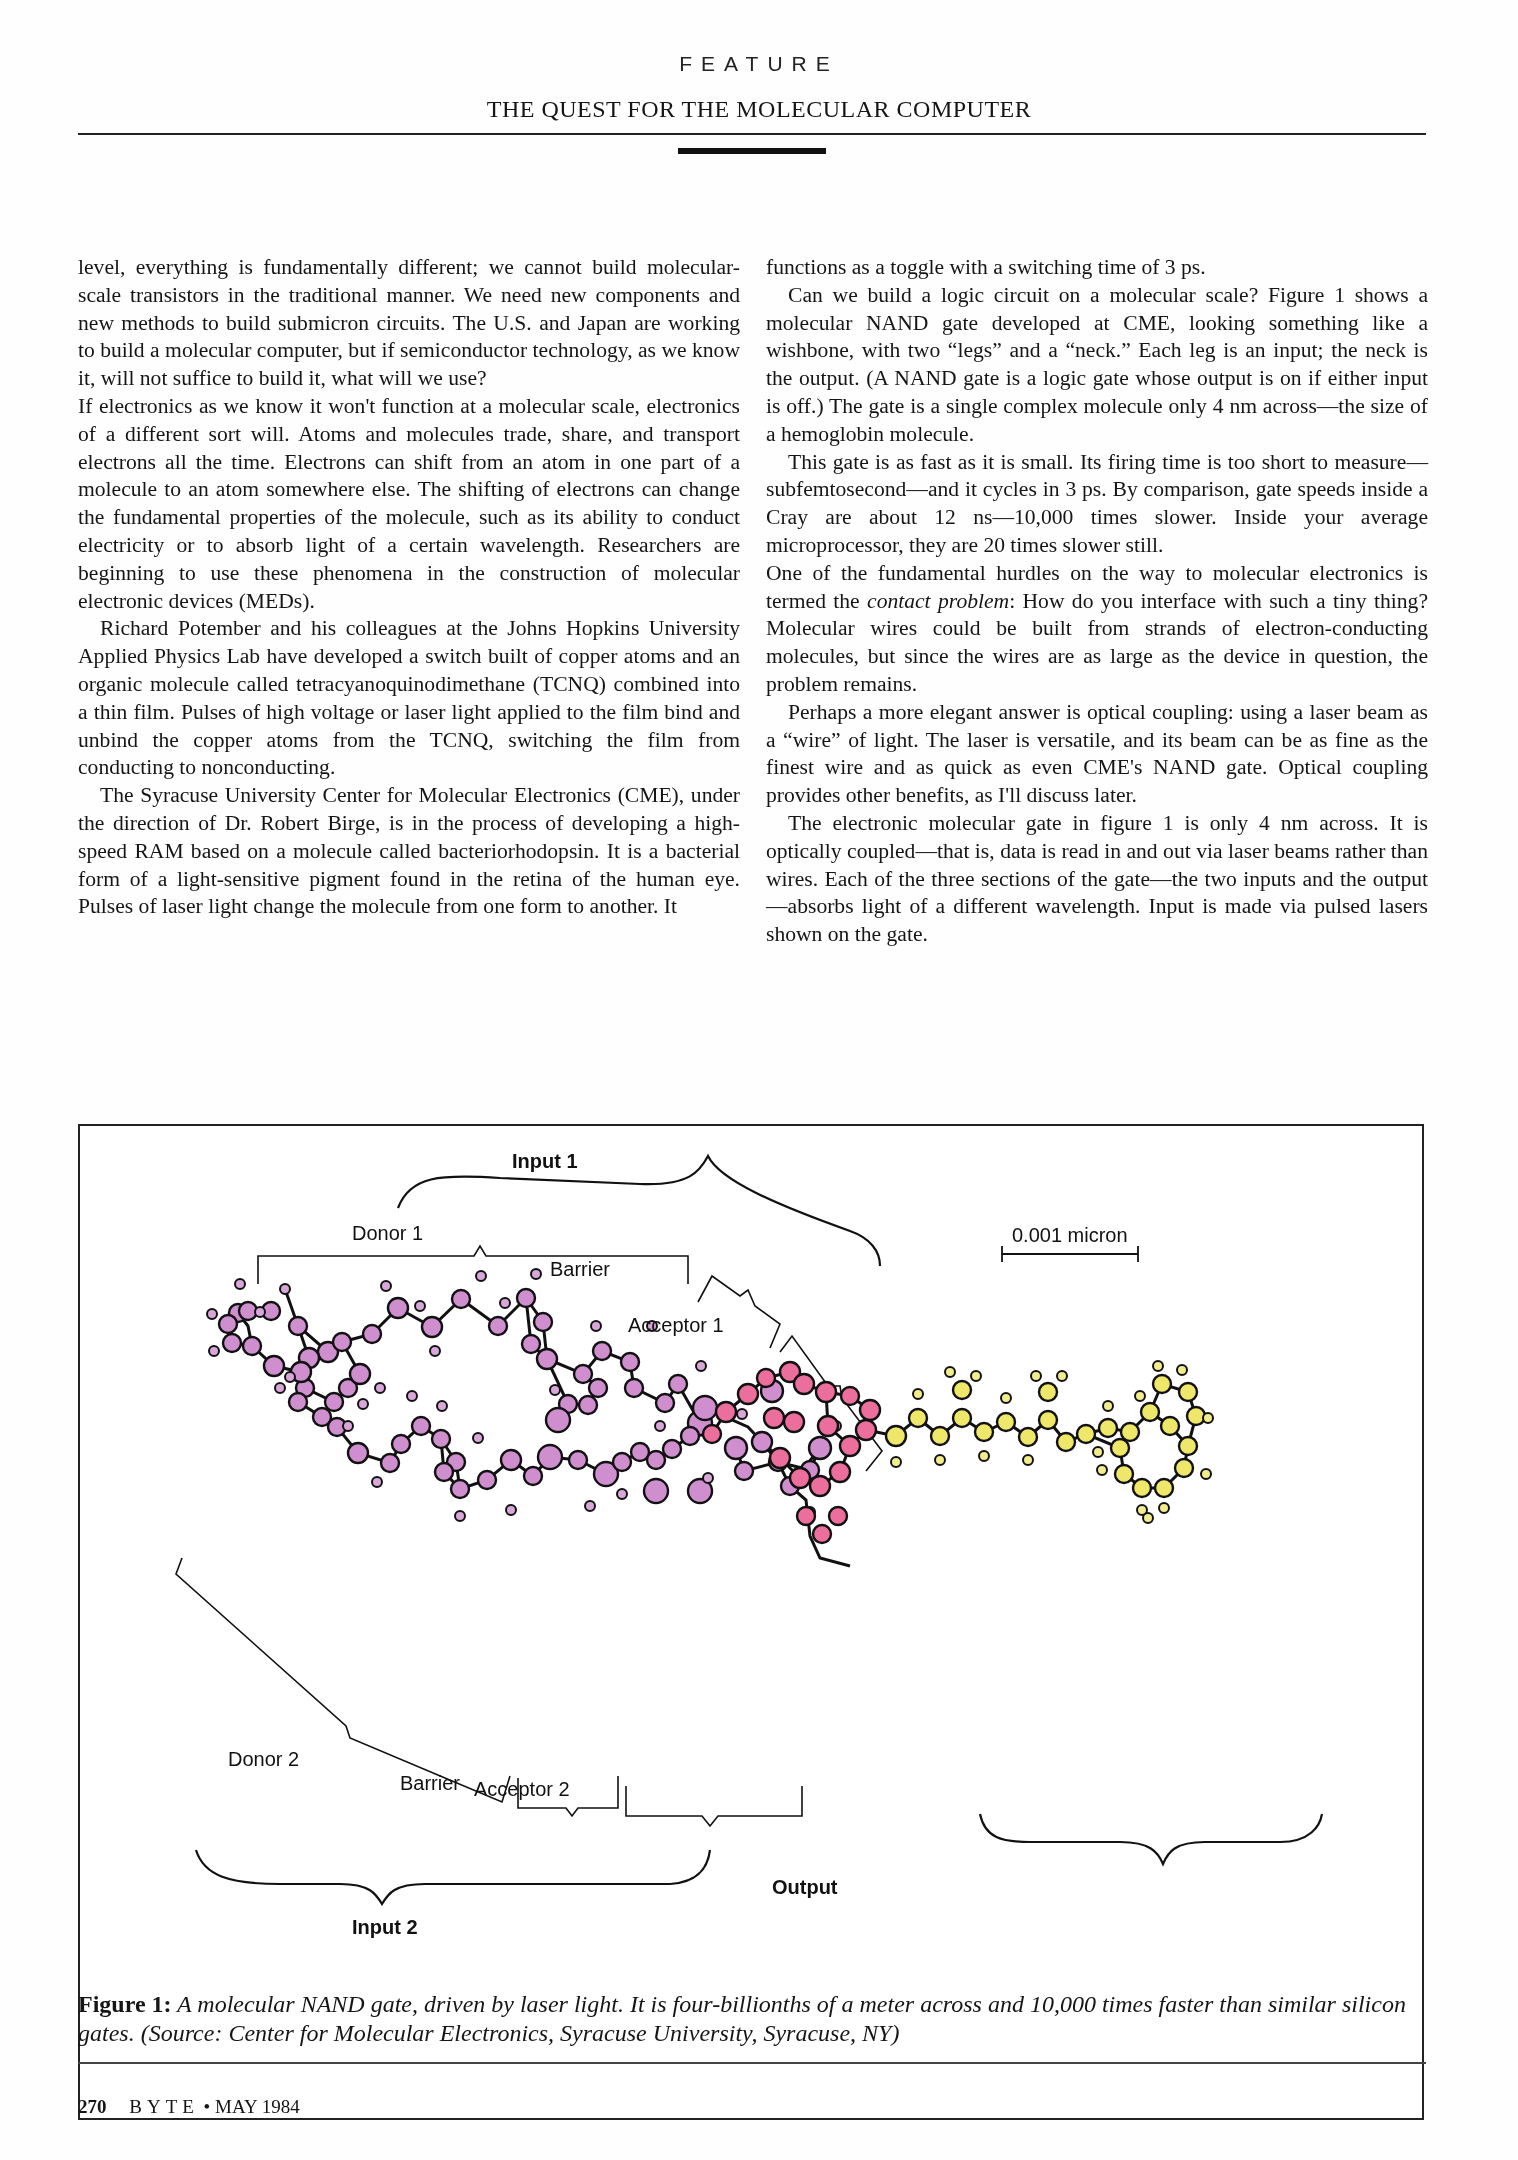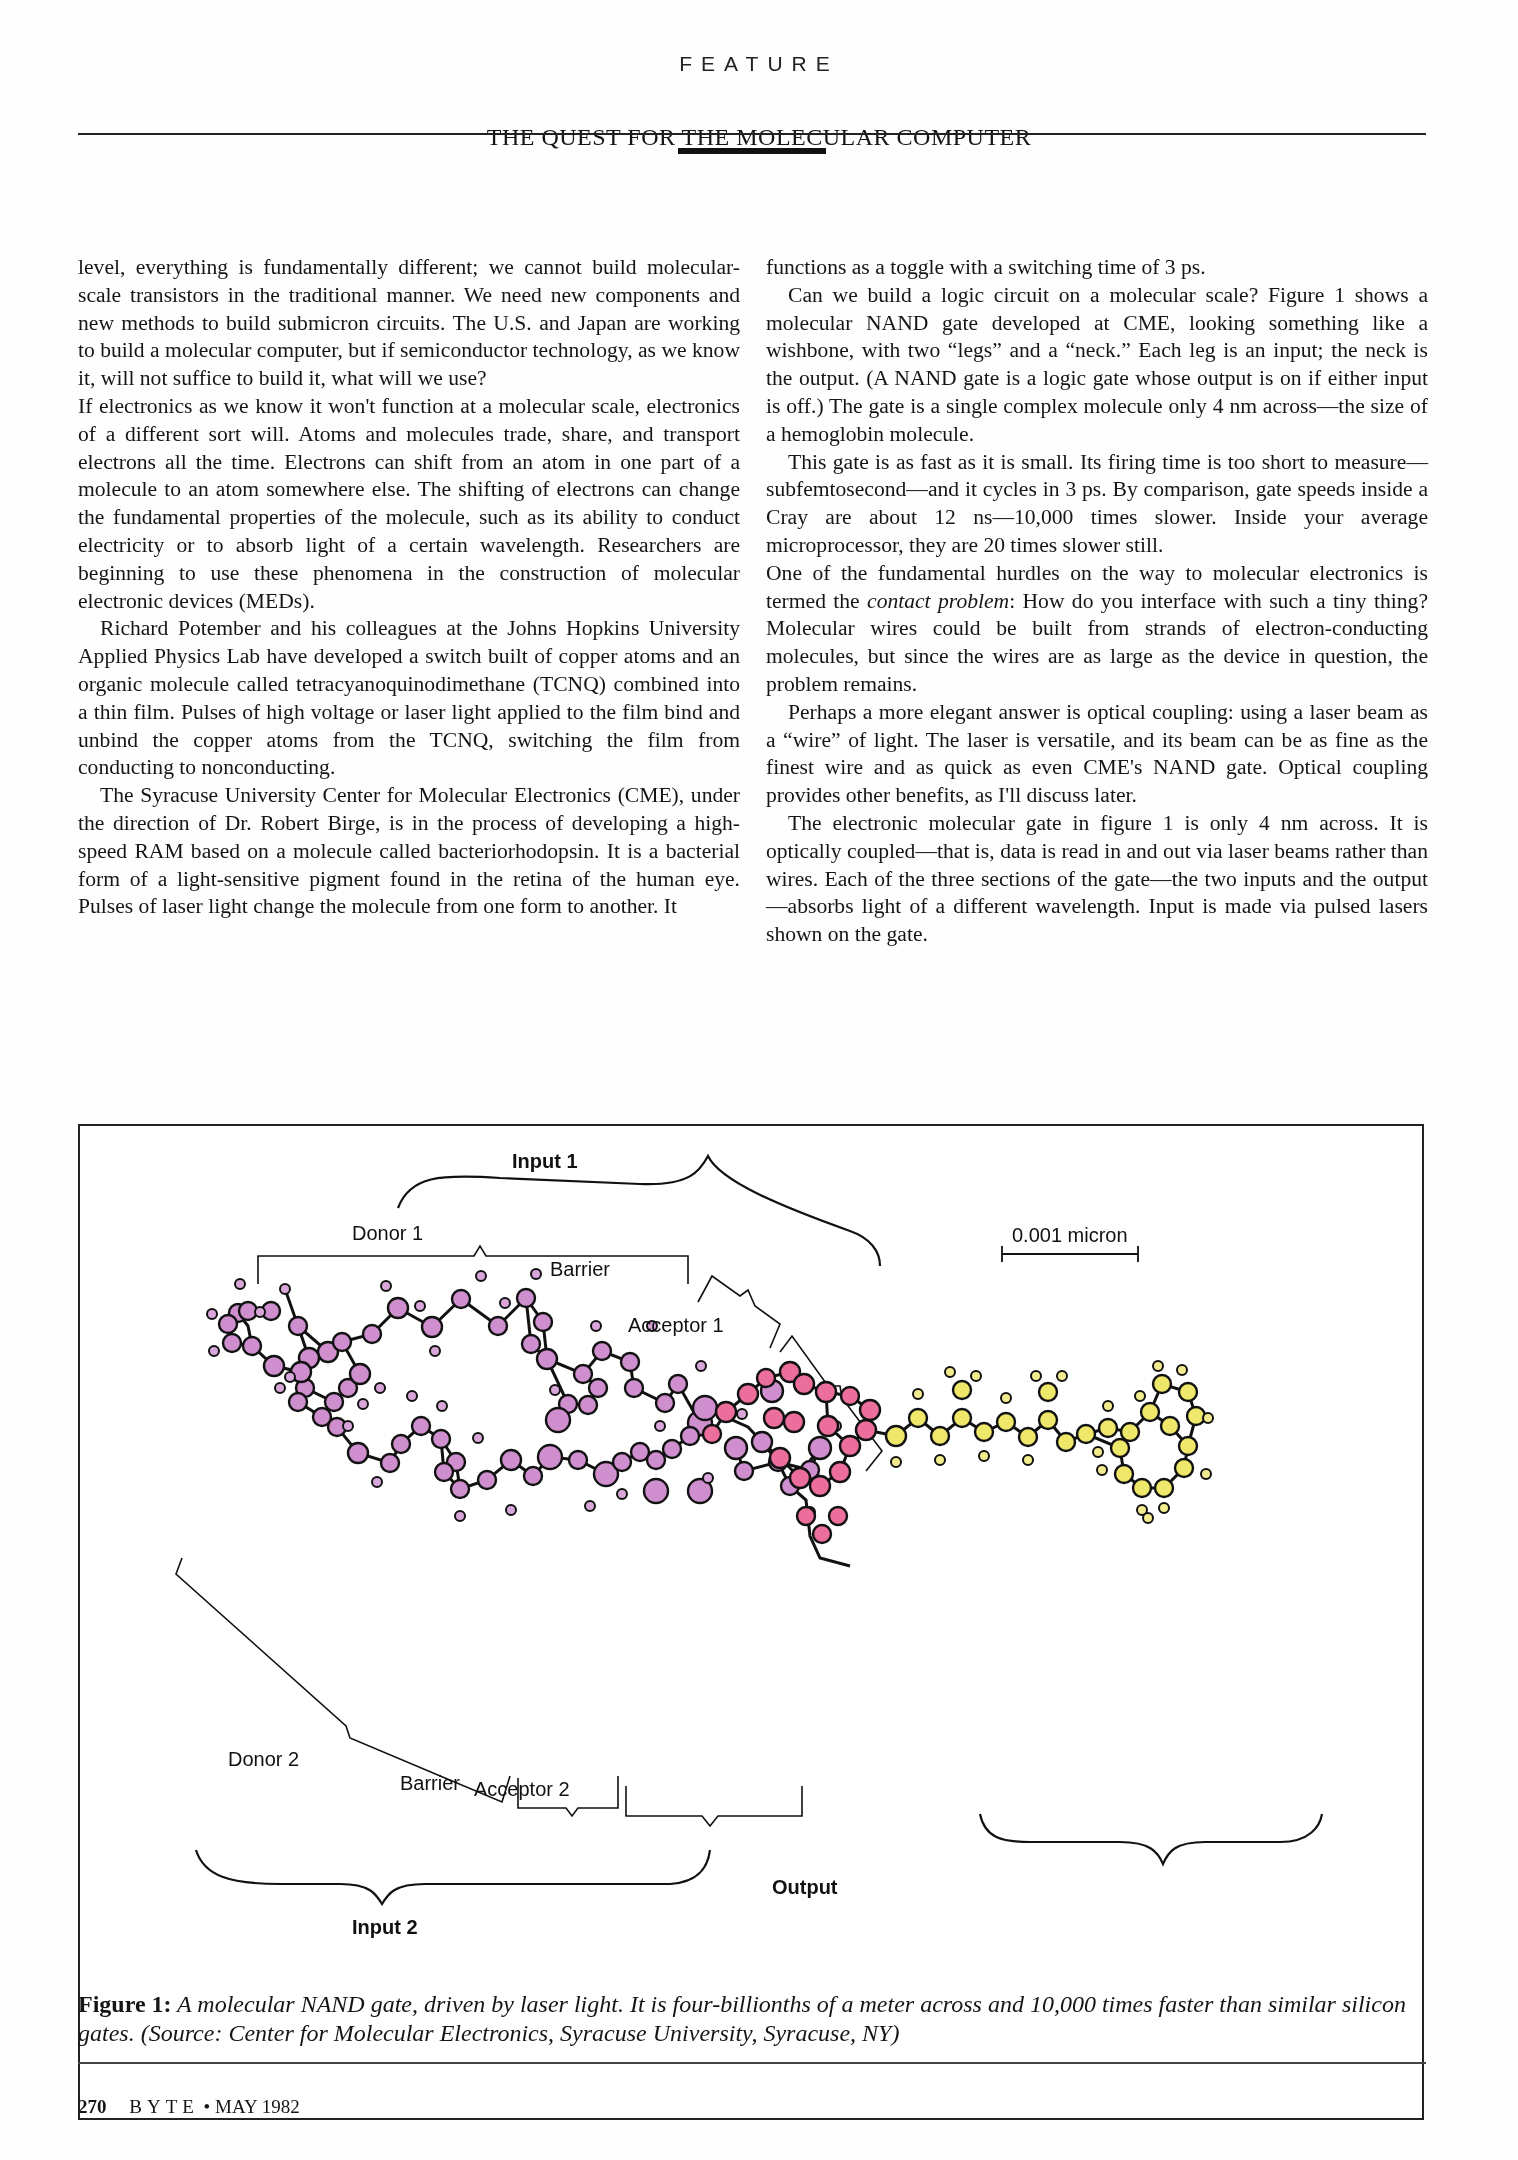--- a/index.html
+++ b/index.html
@@ -1,21 +1,21 @@
 <!DOCTYPE html>
 <html><head>
 <meta charset="utf-8">
 <style>
   html, body { margin:0; padding:0; background:#fefefe; }
   body { width:1518px; height:2160px; position:relative; overflow:hidden;
          font-family:"Liberation Serif", "DejaVu Serif", serif; color:#151515; }
   .abs { position:absolute; }
   .kicker { left:0; width:1518px; top:52px; text-align:center;
             font-family:"Liberation Sans", sans-serif; font-size:21px; letter-spacing:9px; color:#222; }
-  .running-title { left:0; width:1518px; top:96px; text-align:center; font-size:24px; letter-spacing:0.5px;margin-top:28px; }
+  .running-title { left:0; width:1518px; top:96px; text-align:center; font-size:24px; letter-spacing:0.5px; }
   .rule-top { left:78px; width:1348px; top:133px; height:2px; background:#222; }
   .rule-accent { left:678px; width:148px; top:148px; height:6px; background:#111; }
 
   .col { top:254px; width:662px; font-size:21.6px; line-height:27.8px; text-align:justify; }
   .col-left { left:78px; }
   .col-right { left:766px; }
   .col p { margin:0; text-indent:0; }
   .col p.ind { text-indent:22px; }
   .col h3 { margin:16px 0 0 0; font-size:24px; font-weight:bold; line-height:28px; letter-spacing:-0.3px; }
   .col em { font-style:italic; }
@@ -297,14 +297,14 @@
 
 <div class="abs caption">
   <span class="lead">Figure 1:</span><span class="body"> A molecular NAND gate, driven by laser light. It is four-billionths of a meter across and 10,000 times faster than similar silicon gates. (Source: Center for Molecular Electronics, Syracuse University, Syracuse, NY)</span>
 </div>
 <div class="abs rule-bottom"></div>
 
 <div class="abs folio">
   <span class="num">270</span>
   <span class="mag">BYTE</span>
   <span>•</span>
-  <span>MAY 1982</span>
+  <span>MAY 1984</span>
 </div>
 
 </body></html>

